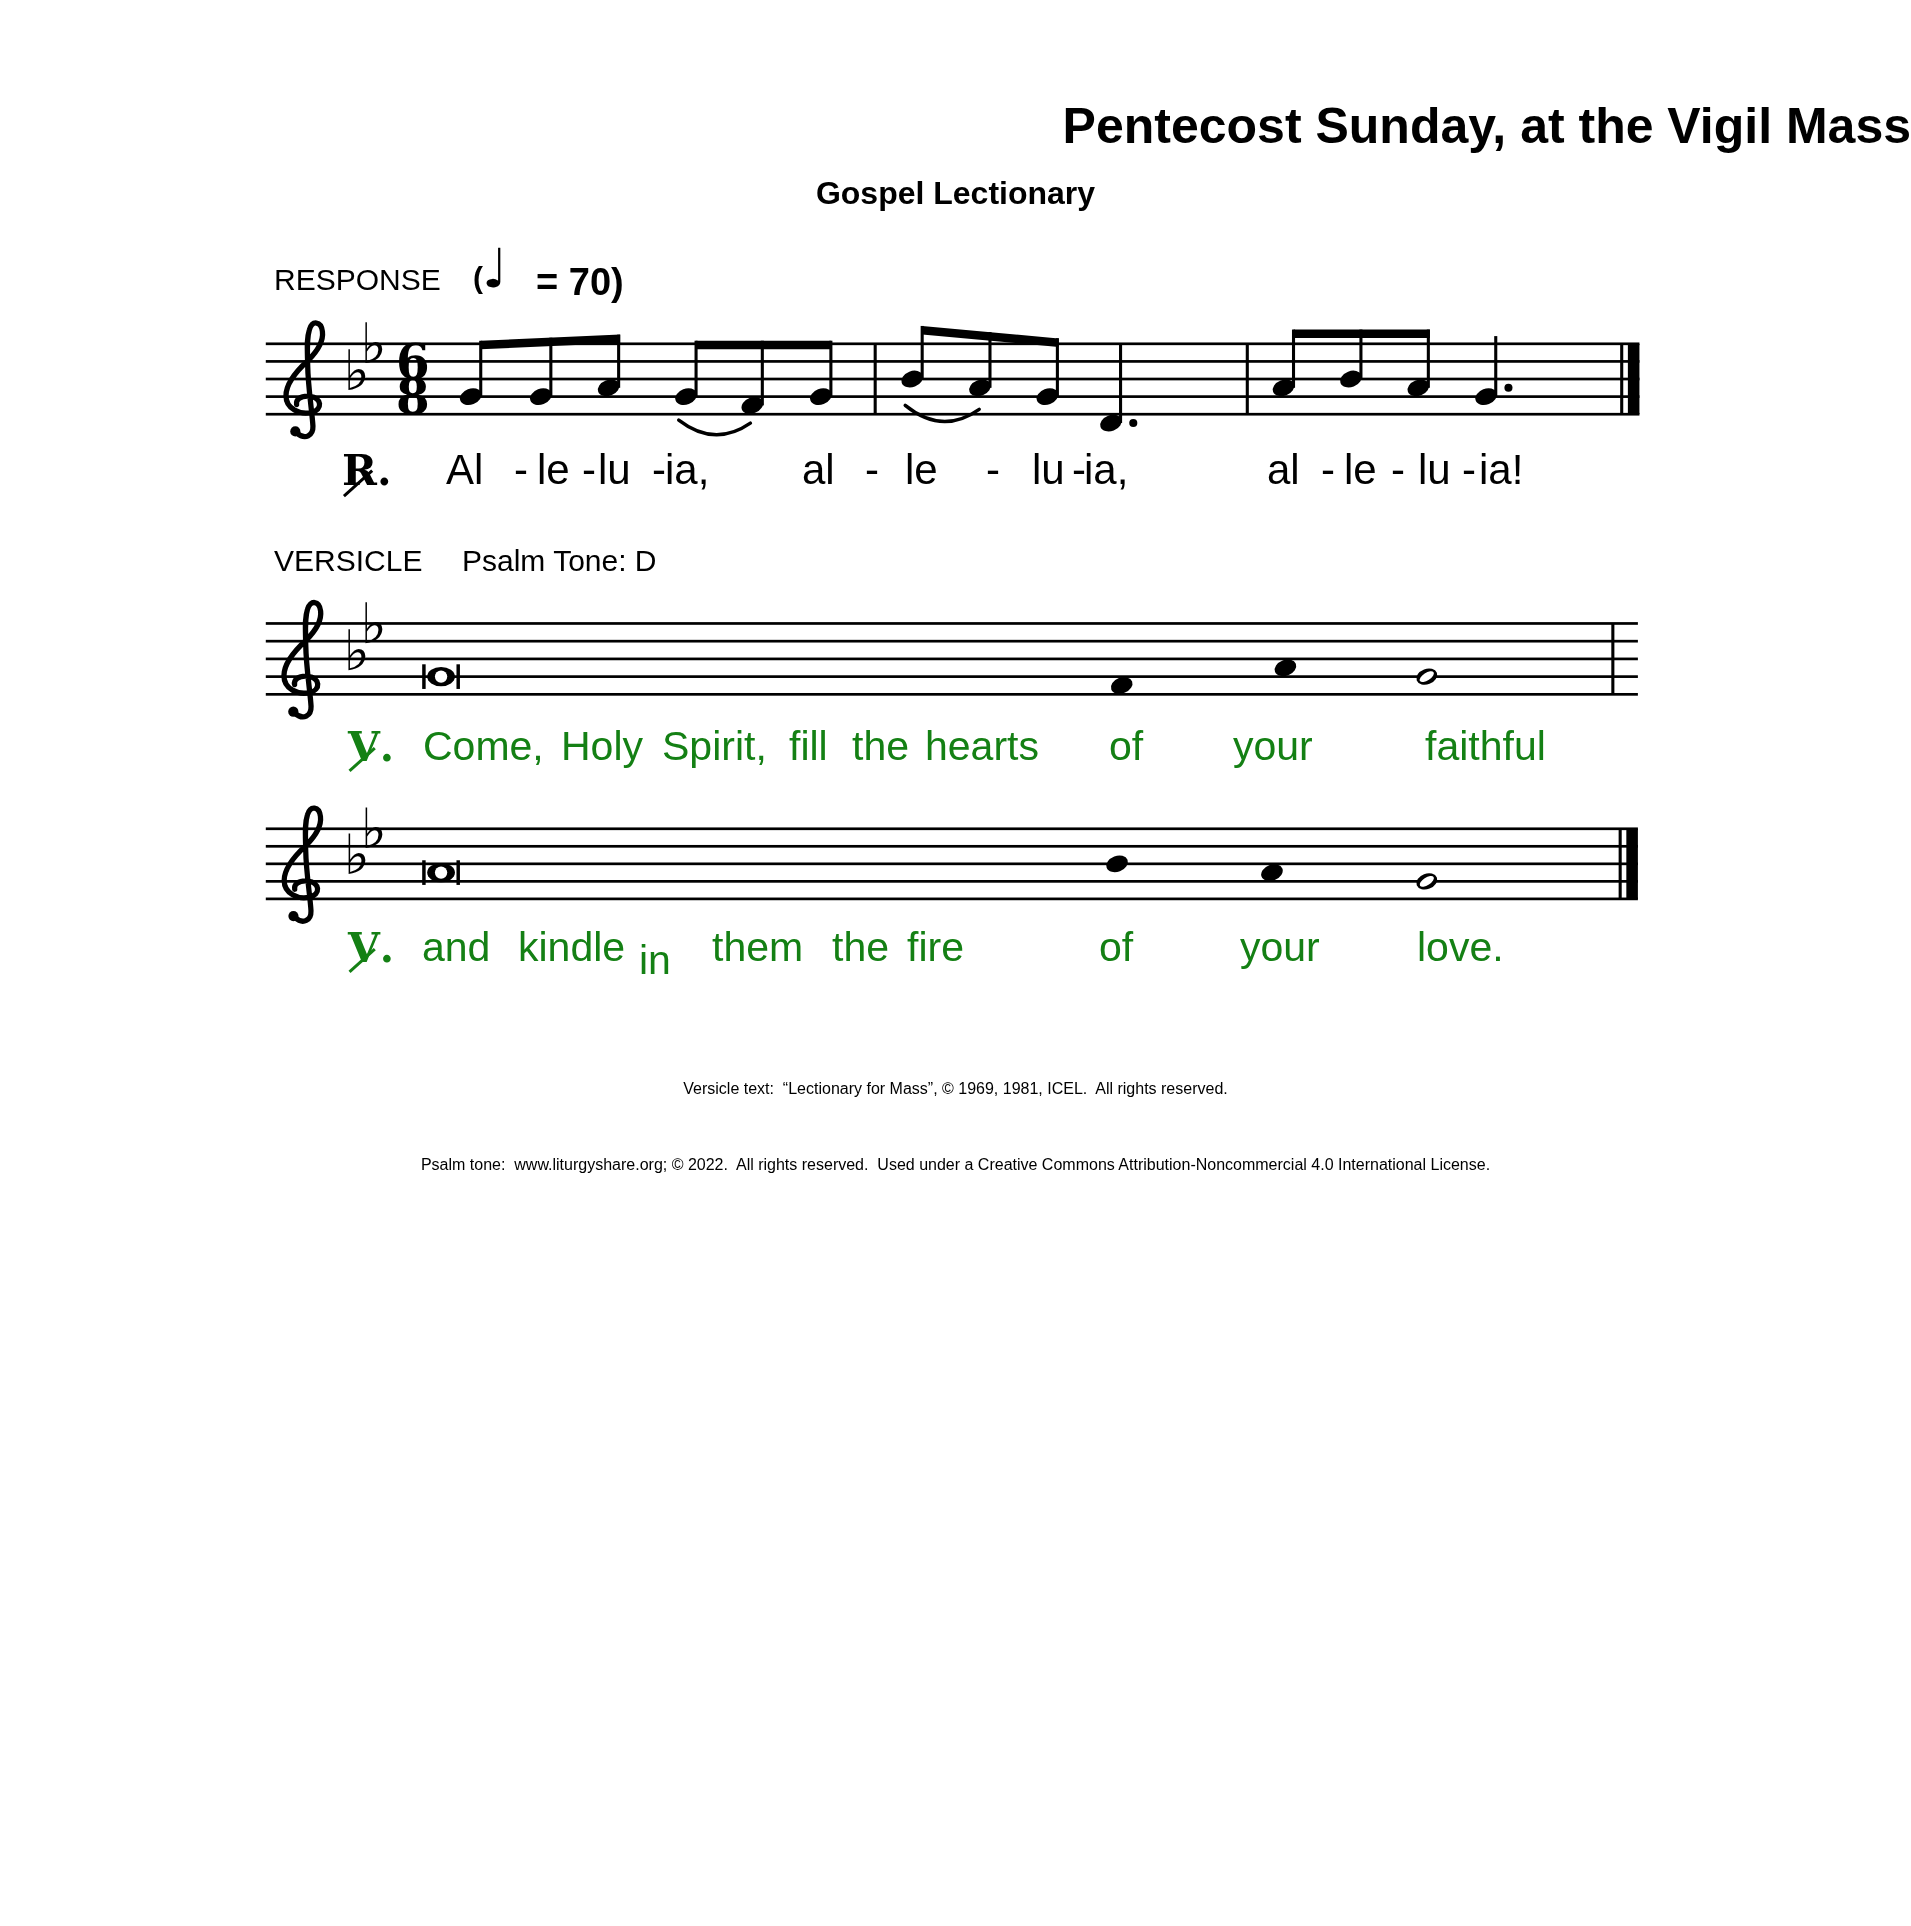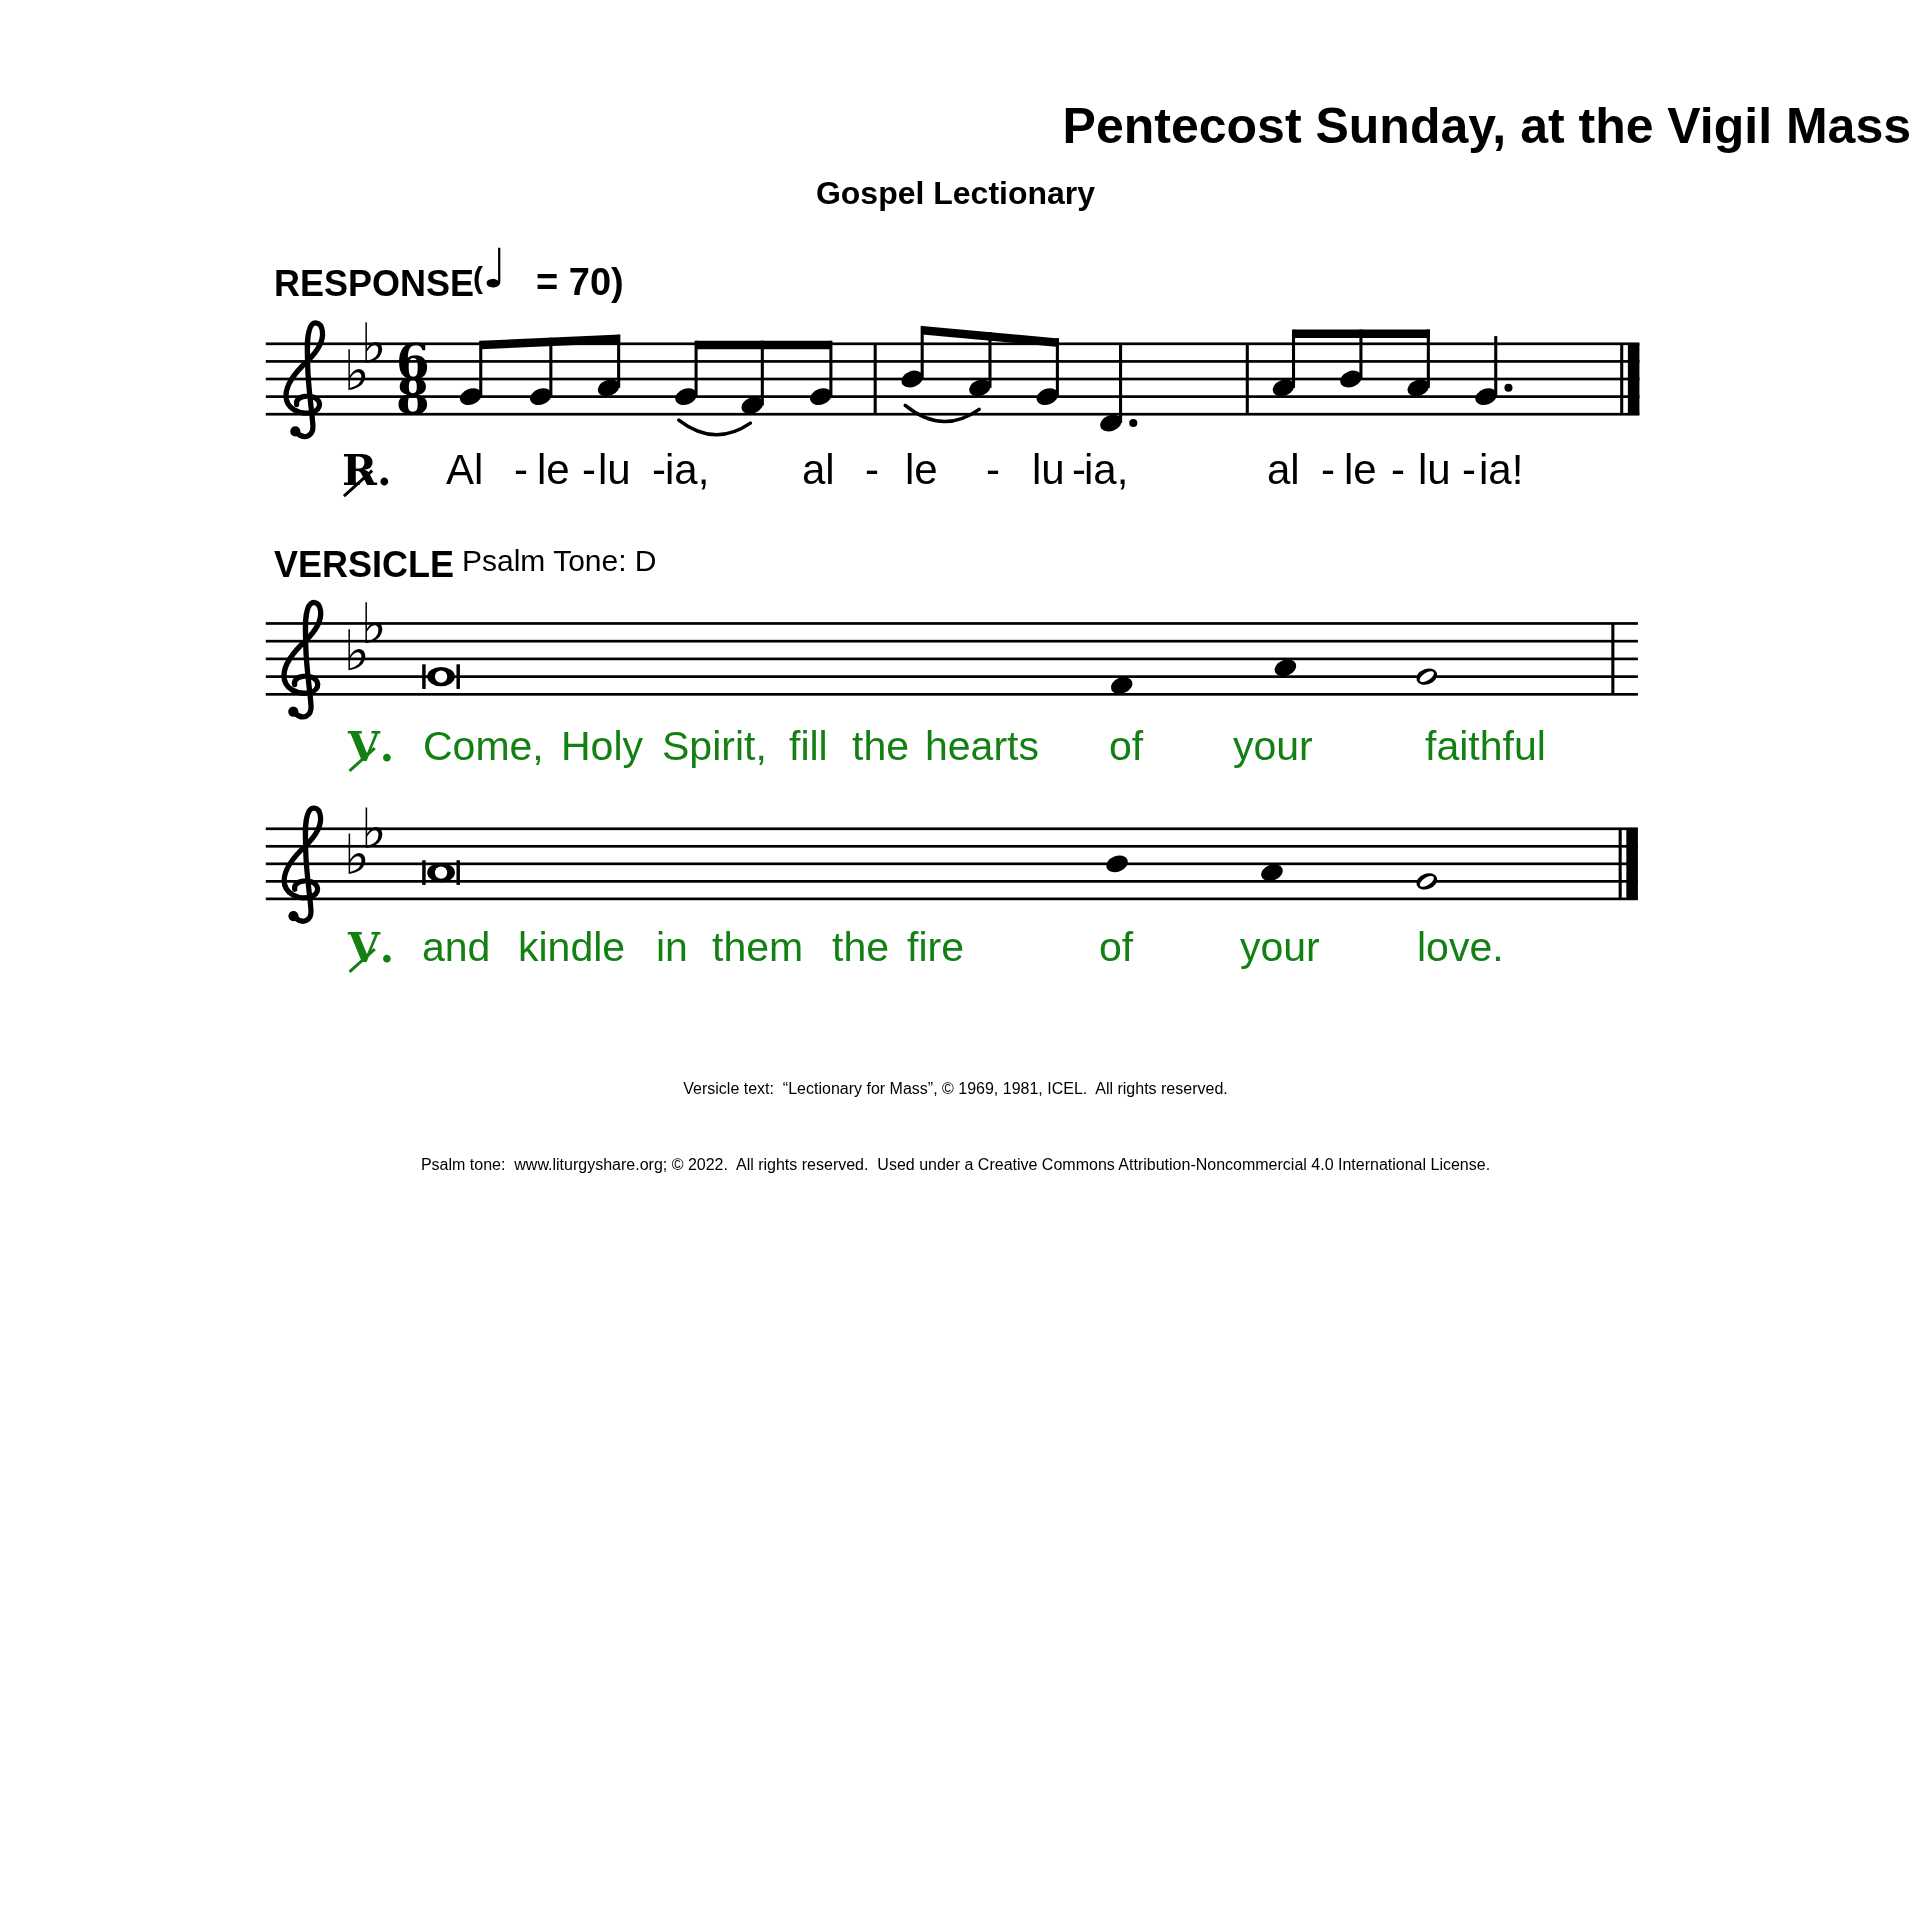--- a/index.html
+++ b/index.html
@@ -9,21 +9,21 @@
     overflow:hidden;
   }
   .title {
     position:absolute; top:97px; left:0; width:100%; text-align:right;
     font-size:50px; font-weight:bold; letter-spacing:0px;
   }
   .subtitle {
     position:absolute; top:175px; left:0; width:100%; text-align:center;
     font-size:32px; font-weight:bold;
   }
-  .section-label { position:absolute; font-size:36px; font-weight:bold; }
+  .section-label { position:absolute; font-size:30px; font-weight:normal; }
   #response-label { left:274px; top:263px; }
   #versicle-label { left:274px; top:544px; }
   #psalm-tone-label { left:462px; top:544px; position:absolute; font-size:30px; font-weight:normal; }
   .tempo-open  { position:absolute; left:473px; top:261px; font-size:30px; font-weight:bold; }
   .tempo-note  { position:absolute; left:482px; top:242px; font-size:54px; font-family:"DejaVu Sans",sans-serif; font-weight:bold; line-height:1; }
   .tempo-rest  { position:absolute; left:512px; top:261px; font-size:38px; font-weight:bold;margin-left:24px; }
   #music-svg { position:absolute; left:0; top:0; }
   .lyrics-row { position:absolute; left:0; top:0; width:100%; height:62px; }
   .lyrics-row span { position:absolute; top:0; white-space:nowrap; }
   #response-lyrics { top:446px; font-size:42px; color:#000; }
@@ -184,21 +184,21 @@
     <span style="left: 852px;">the</span>
     <span style="left: 925px;">hearts</span>
     <span style="left: 1109px;">of</span>
     <span style="left: 1233px;">your</span>
     <span style="left: 1425px;">faithful</span>
   </div>
 <div class="lyrics-row" id="versicle-lyrics-2">
     <span class="rv" style="left: 348px;"><i>V</i>.</span>
     <span style="left: 422px;">and</span>
     <span style="left: 518px;">kindle</span>
-    <span style="left: 656px;">in</span>
+    <span style="left: 639px; margin-top: 13px;">in</span>
     <span style="left: 712px;">them</span>
     <span style="left: 832px;">the</span>
     <span style="left: 907px;">fire</span>
     <span style="left: 1099px;">of</span>
     <span style="left: 1240px;">your</span>
     <span style="left: 1417px;">love.</span>
   </div>
 
 <div class="footer">
   <div>Versicle text:  “Lectionary for Mass”, © 1969, 1981, ICEL.  All rights reserved.</div>

